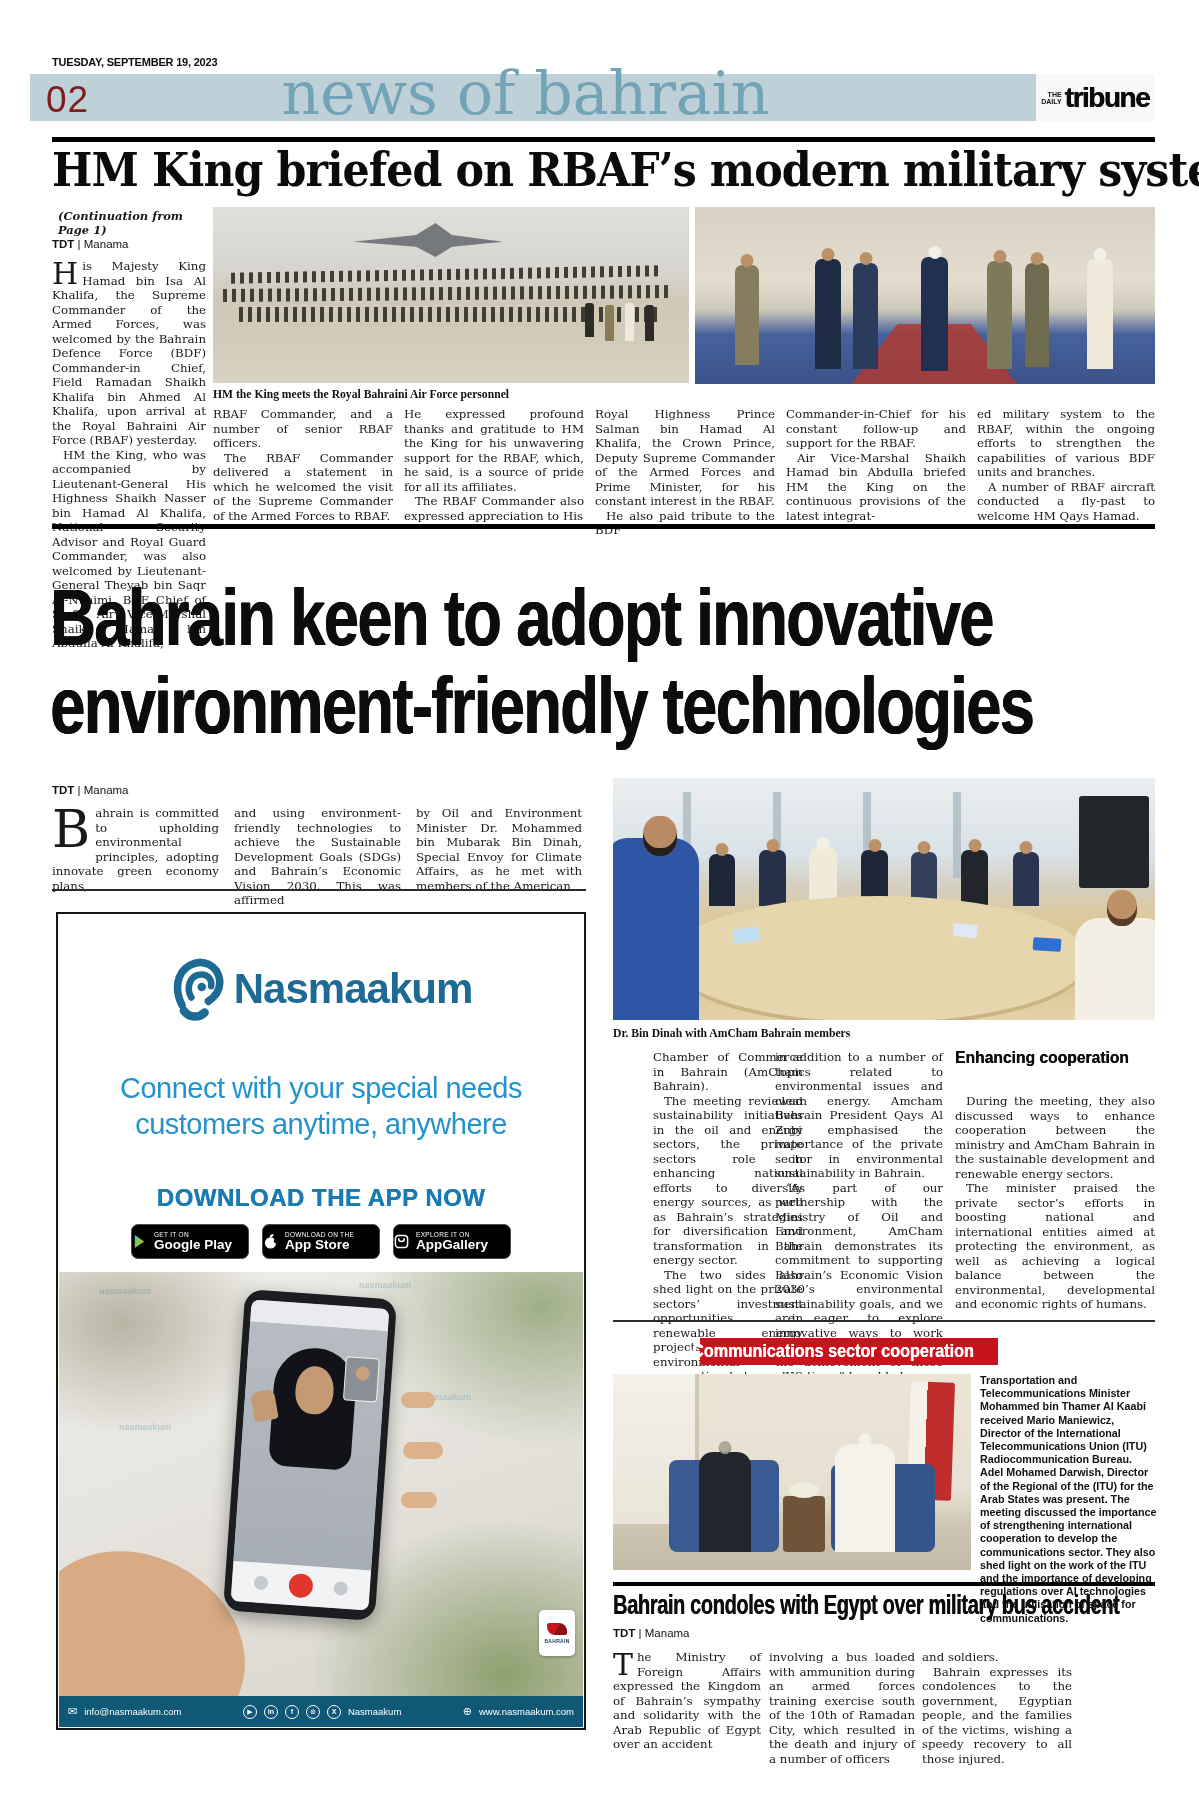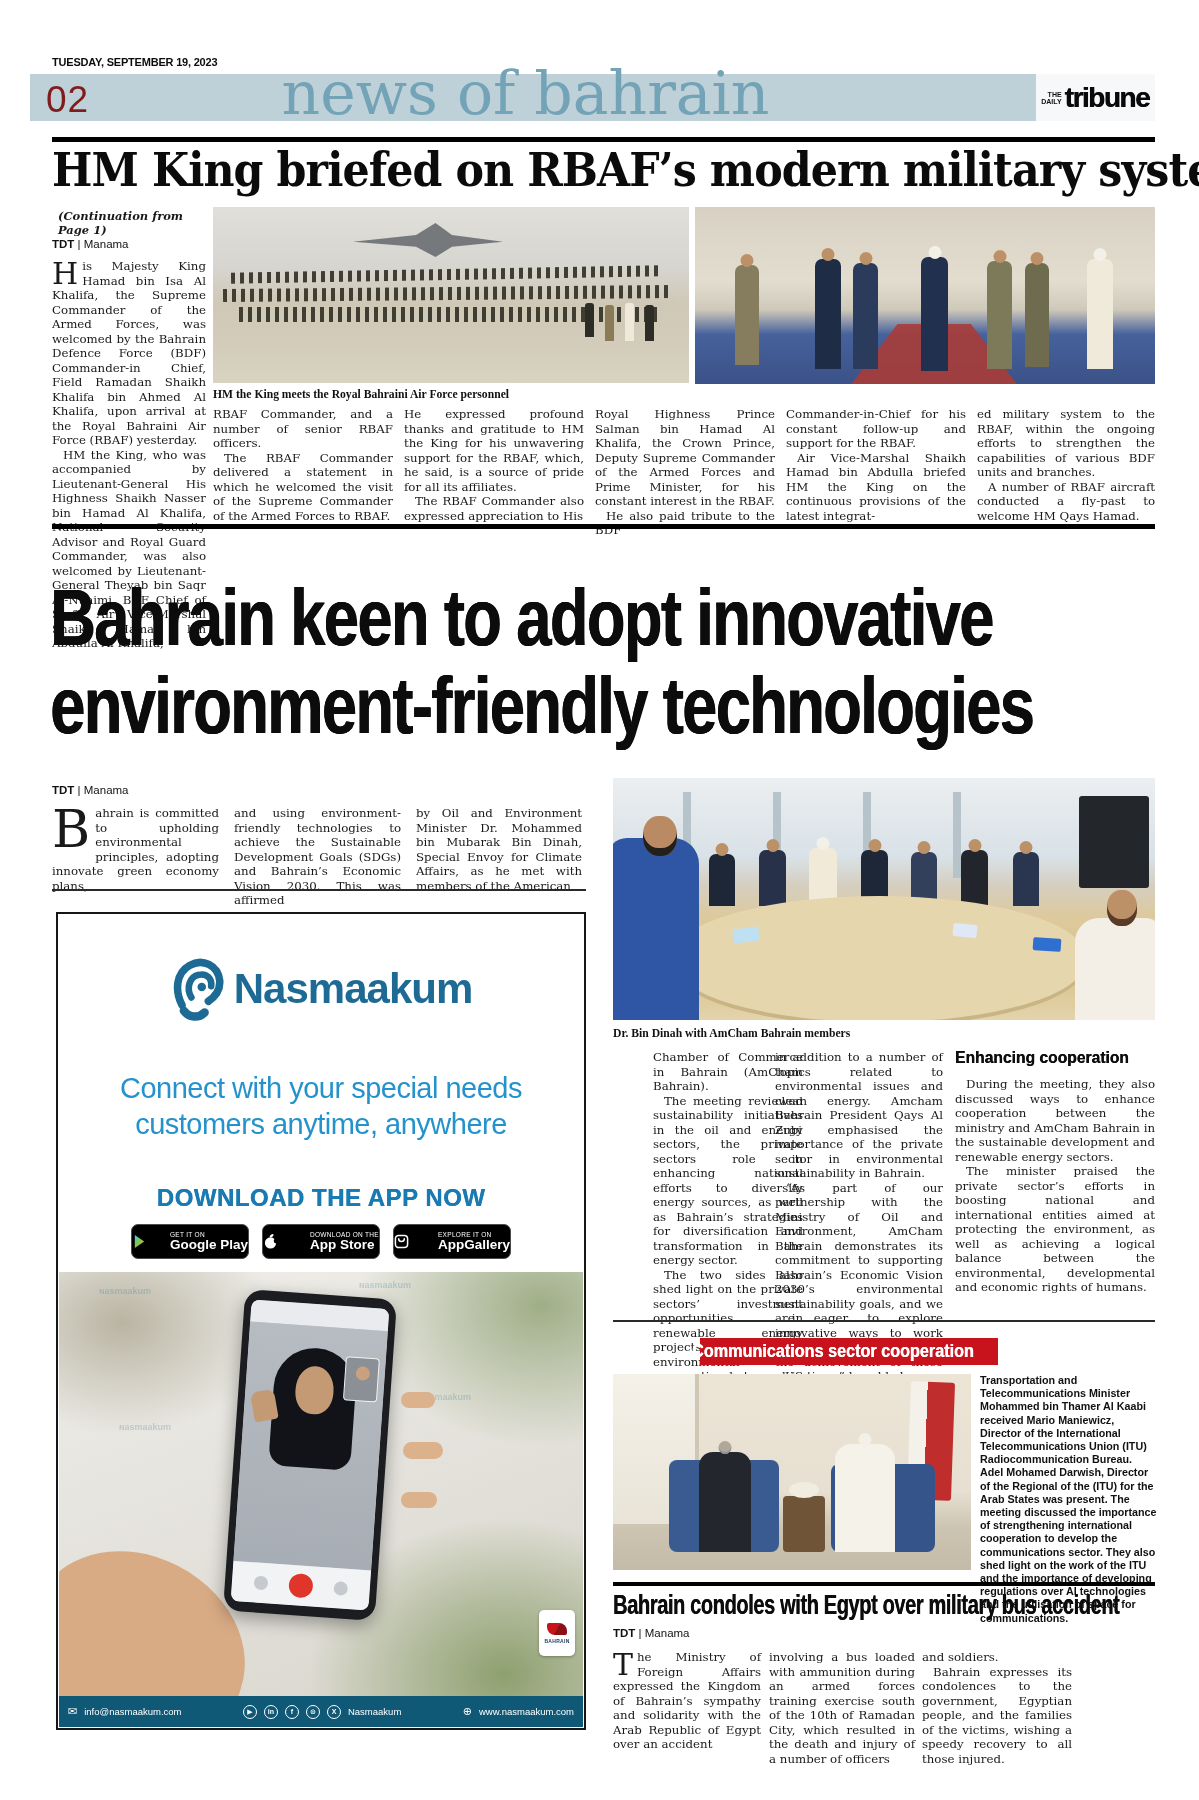--- a/index.html
+++ b/index.html
@@ -45,21 +45,21 @@
   .banner { left:700px; top:1338px; width:298px; height:27px; background:#c9131c; display:flex; align-items:center; justify-content:center; }
   .banner-text { color:#fff; font-family:"Liberation Sans",sans-serif; font-weight:bold; font-size:18px; text-shadow:0.4px 0 0 #fff; }
 
   
   .adbox { left:56px; top:912px; width:530px; height:818px; border:2px solid #161616; background:#fff; }
   .ad-logo-row { position:absolute; left:0; top:42px; width:100%; display:flex; align-items:center; justify-content:center; gap:8px; }
   .ad-brand { font-family:"Liberation Sans",sans-serif; font-weight:bold; font-size:42px; color:#1d6a94; letter-spacing:-1px; }
   .ad-tag { position:absolute; width:100%; text-align:center; font-family:"Liberation Sans",sans-serif; font-size:29px; color:#2492cc; letter-spacing:-0.5px; }
   .ad-cta { position:absolute; top:270px; width:100%; text-align:center; font-family:"Liberation Sans",sans-serif; font-weight:bold; font-size:24px; color:#1a7ab2; letter-spacing:0.5px; text-shadow:0.4px 0 0 #1a7ab2; }
   .badge-row { position:absolute; top:310px; width:100%; display:flex; justify-content:center; gap:13px; }
-  .store-badge { width:118px; height:35px; background:#000; border:1px solid #4c4c4c; border-radius:7px; display:flex; align-items:center; justify-content:space-between; gap:7px; color:#fff; }
+  .store-badge { width:118px; height:35px; background:#000; border:1px solid #4c4c4c; border-radius:7px; display:flex; align-items:center; justify-content:flex-start; gap:7px; color:#fff; }
   .store-kicker { font-family:"Liberation Sans",sans-serif; font-size:6.5px; letter-spacing:0.3px; text-transform:uppercase; }
   .store-name { font-family:"Liberation Sans",sans-serif; font-weight:bold; font-size:13.5px; line-height:14px; }
   .ad-photo { position:absolute; left:1px; right:1px; top:358px; bottom:32px; background:
       radial-gradient(220px 160px at 12% 12%, #b9b4a2 0%, rgba(185,180,162,0) 70%),
       radial-gradient(260px 200px at 92% 8%, #9fae87 0%, rgba(159,174,135,0) 70%),
       radial-gradient(300px 240px at 85% 95%, #8ea06f 0%, rgba(142,160,111,0) 65%),
       linear-gradient(160deg, #efeeea 0%, #e3e1da 55%, #d8d5cc 100%); overflow:hidden; }
   .wm { position:absolute; font-family:"Liberation Sans",sans-serif; font-weight:bold; font-size:9px; color:#1d6a94; opacity:0.22; }
   .phone { position:absolute; left:175px; top:22px; width:152px; height:322px; background:#1b1d21; border-radius:18px; transform:rotate(4deg); box-shadow:0 6px 18px rgba(0,0,0,0.35); }
   .phone-screen { position:absolute; left:7px; top:10px; right:7px; bottom:10px; background:#c9cdd1; border-radius:8px; overflow:hidden; }
@@ -329,21 +329,21 @@
     <p>Chamber of Commerce in Bahrain (AmCham Bahrain).</p>
     <p class="ind">The meeting reviewed sustainability initiatives in the oil and energy sectors, the private sectors role in enhancing national efforts to diversify energy sources, as well as Bahrain’s strategies for diversification and transformation in the energy sector.</p>
     <p class="ind">The two sides also shed light on the private sectors’ investment opportunities in renewable energy projects, and enhancing environmental cooperation between US energy companies and their Bahraini counterparts,</p>
   </div>
   <div class="abs body serif" style="left:775px; top:1050px; width:168px;">
     <p>in addition to a number of topics related to environmental issues and clean energy. Amcham Bahrain President Qays Al Zubi emphasised the importance of the private sector in environmental sustainability in Bahrain.</p>
     <p class="ind">“As part of our partnership with the Ministry of Oil and Environment, AmCham Bahrain demonstrates its commitment to supporting Bahrain’s Economic Vision 2030’s environmental sustainability goals, and we are eager to explore innovative ways to work together and contribute to the achievement of these objectives,” he added.</p>
   </div>
   <div class="abs" style="left:955px; top:1048px; width:200px;">
     <div class="subhead"><span class="cond" style="transform:scaleX(0.92);">Enhancing cooperation</span></div>
-    <div class="body serif" style="margin-top:9px;">
+    <div class="body serif" style="margin-top:26px;">
       <p class="ind">During the meeting, they also discussed ways to enhance cooperation between the ministry and AmCham Bahrain in the sustainable development and renewable energy sectors.</p>
       <p class="ind">The minister praised the private sector’s efforts in boosting national and international entities aimed at protecting the environment, as well as achieving a logical balance between the environmental, developmental and economic rights of humans.</p>
     </div>
   </div>
 
   <div class="abs rule-thin" style="left:613px; top:1320px; width:542px;"></div>
   <div class="abs banner">
     <span class="banner-text cond" style="transform:scaleX(0.9);">Communications sector cooperation</span>
   </div>
 

